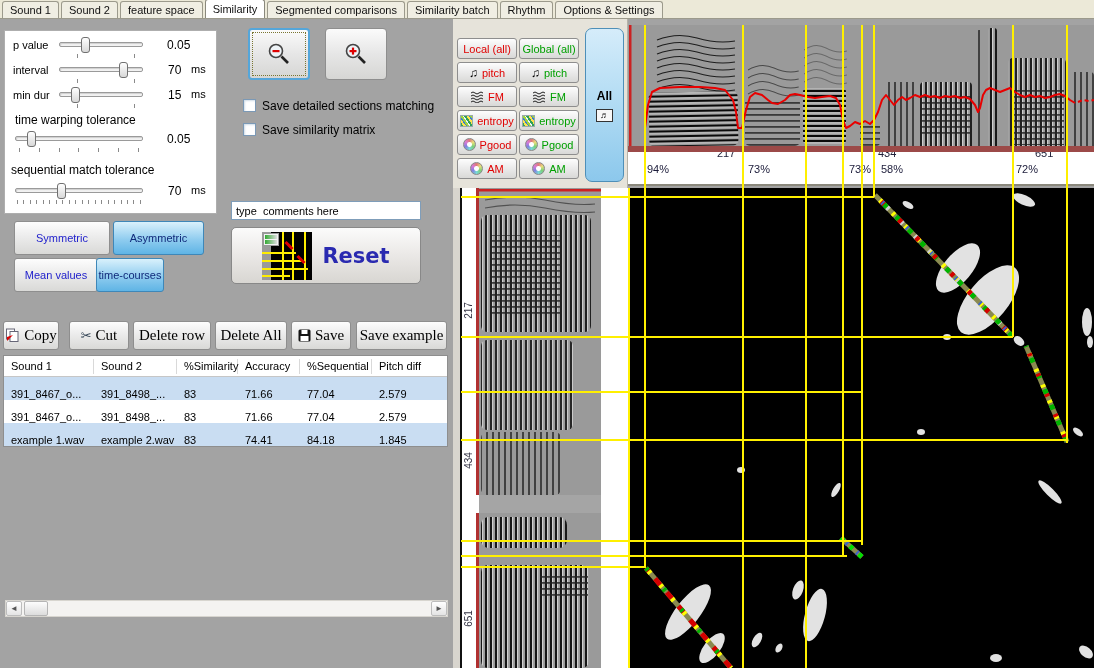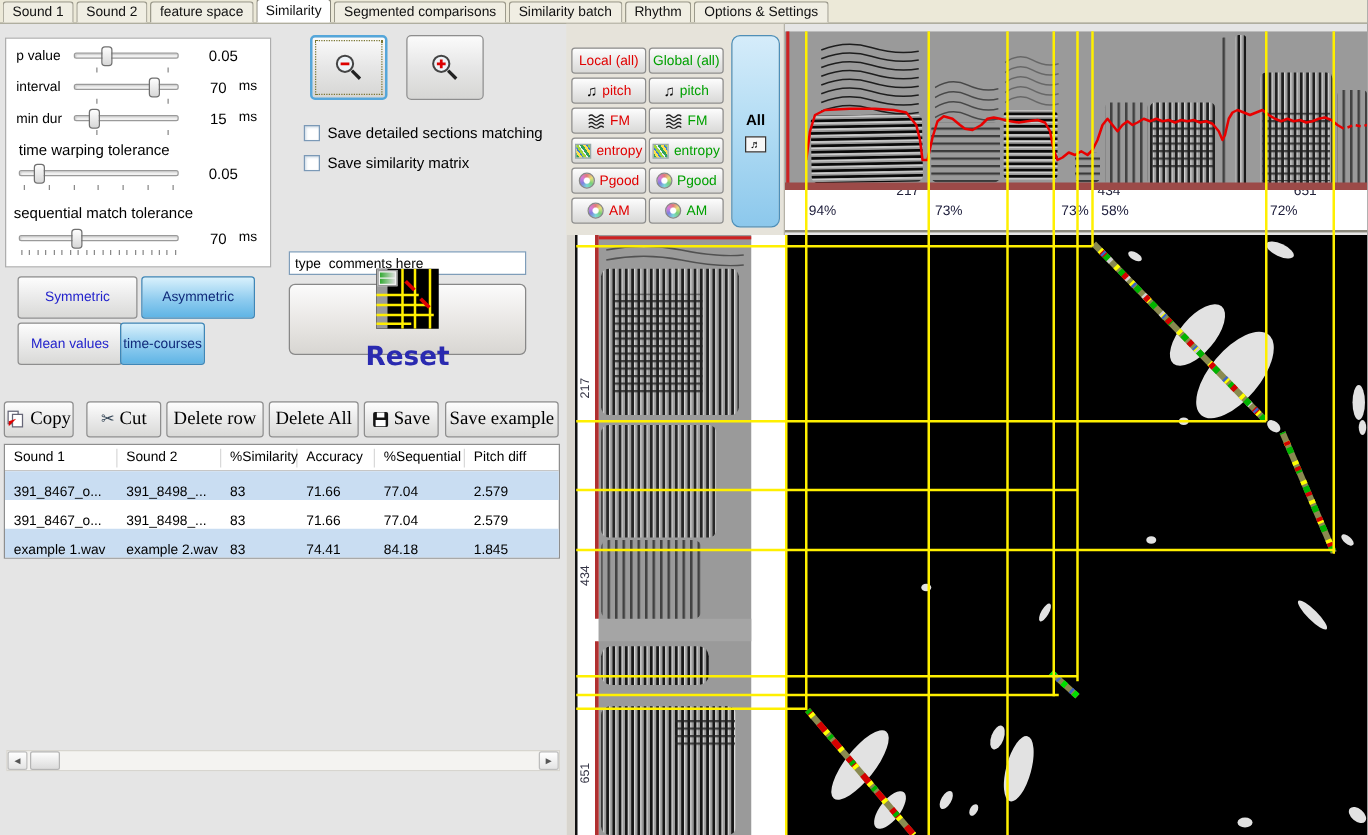--- a/index.html
+++ b/index.html
@@ -1,18 +1,18 @@
 <!DOCTYPE html>
 <html><head>
 <meta charset="utf-8">
 <style>
   html,body{margin:0;padding:0;background:#777;}
   *{box-sizing:border-box;}
   .app{
-    position:relative;width:1094px;height:668px;background:#e5e5e5;overflow:hidden;
+    position:relative;width:1094px;height:668px;background:#a3a3a3;overflow:hidden;
     font-family:"Liberation Sans",sans-serif;font-size:11px;color:#000;
   }
   
   .tabbar{position:absolute;left:0;top:0;width:1094px;height:19px;background:#ECE9D8;border-bottom:1px solid #9c9a8c;display:flex;align-items:flex-end;}
   .tab{height:17px;line-height:16px;padding:0 7px;margin-left:2px;background:#F0EEE3;
        border:1px solid #9c9a8c;border-bottom:none;border-radius:3px 3px 0 0;color:#111;cursor:default;}
   .tab.active{background:#fff;height:19px;line-height:18px;position:relative;z-index:2;border-color:#8a887c;}
   
   .btn{background:linear-gradient(#fdfdfd,#ececec 45%,#d9d9d7);border:1px solid #8e8e8e;border-radius:3px;
        display:flex;align-items:center;justify-content:center;gap:4px;cursor:default;}
@@ -23,27 +23,27 @@
   .p-value{position:absolute;color:#000;font-size:12px;}
   .slider{position:absolute;height:16px;}
   .slider .track{position:absolute;left:0;right:0;top:5px;height:5px;background:#f2f2f2;border:1px solid #9a9a9a;border-radius:2px;box-shadow:inset 1px 1px 1px #cfcfcf;}
   .slider .thumb{position:absolute;top:0;width:9px;height:16px;background:linear-gradient(#fefefe,#d8d8d8);border:1px solid #707070;border-radius:3px;}
   .ticks{position:absolute;display:flex;justify-content:space-between;}
   .ticks i{width:1px;height:4px;background:#8a8a8a;}
   
   .zoombtn{position:absolute;width:62px;height:52px;border-radius:4px;background:linear-gradient(#fbfbfb,#e6e6e6 50%,#d6d6d4);border:1px solid #8e8e8e;display:flex;align-items:center;justify-content:center;}
   .zoombtn.focused{border:2px solid #54a6da;outline:1px dotted #7a7632;outline-offset:-5px;}
   
-  .chk{position:absolute;display:flex;align-items:center;gap:6px;}
+  .chk{position:absolute;display:flex;gap:6px;}
   .chk .box{width:13px;height:13px;background:#fff;border:1px solid #7b99b6;box-shadow:inset 1px 1px 2px #cfdbe6;}
   .chk .lbl{font-size:12px;}
   
   .comments{position:absolute;left:231px;top:201px;width:190px;height:19px;border:1px solid #7f9db9;font-family:"Liberation Sans",sans-serif;font-size:11px;padding:2px 4px;color:#000;}
   .resetbtn{position:absolute;left:231px;top:227px;width:190px;height:57px;border-radius:5px;
-            background:linear-gradient(#fbfbfb,#eceae8 45%,#d8d6d2);border:1px solid #888;display:flex;align-items:center;justify-content:center;gap:10px;flex-direction:column;}
+            background:linear-gradient(#fbfbfb,#eceae8 45%,#d8d6d2);border:1px solid #888;display:flex;align-items:center;justify-content:center;gap:10px;}
   .reset-label{font-family:"DejaVu Sans",sans-serif;font-weight:bold;font-size:21px;color:#2a2ab0;}
   .reset-thumb{position:relative;width:50px;height:48px;background:#000;overflow:hidden;flex:0 0 auto;}
   .reset-thumb .gstrip{position:absolute;left:0;top:0;width:9px;height:48px;background:#9a9a9a;}
   .reset-thumb .mini-btns{position:absolute;left:1px;top:1px;width:16px;height:13px;background:#f2f2f2;border:1px solid #999;}
   .reset-thumb .mini-btns i{display:block;height:4px;margin:1px;background:linear-gradient(90deg,#3a3,#ddd);}
   .reset-thumb .yl{position:absolute;background:#ffee00;}
   .reset-thumb .rd{position:absolute;background:#d00;transform:rotate(45deg);}
   
   .modebtn{position:absolute;height:34px;font-size:11px;color:#2222cc;}
   .modebtn.blue-sel{color:#102a7a;}

